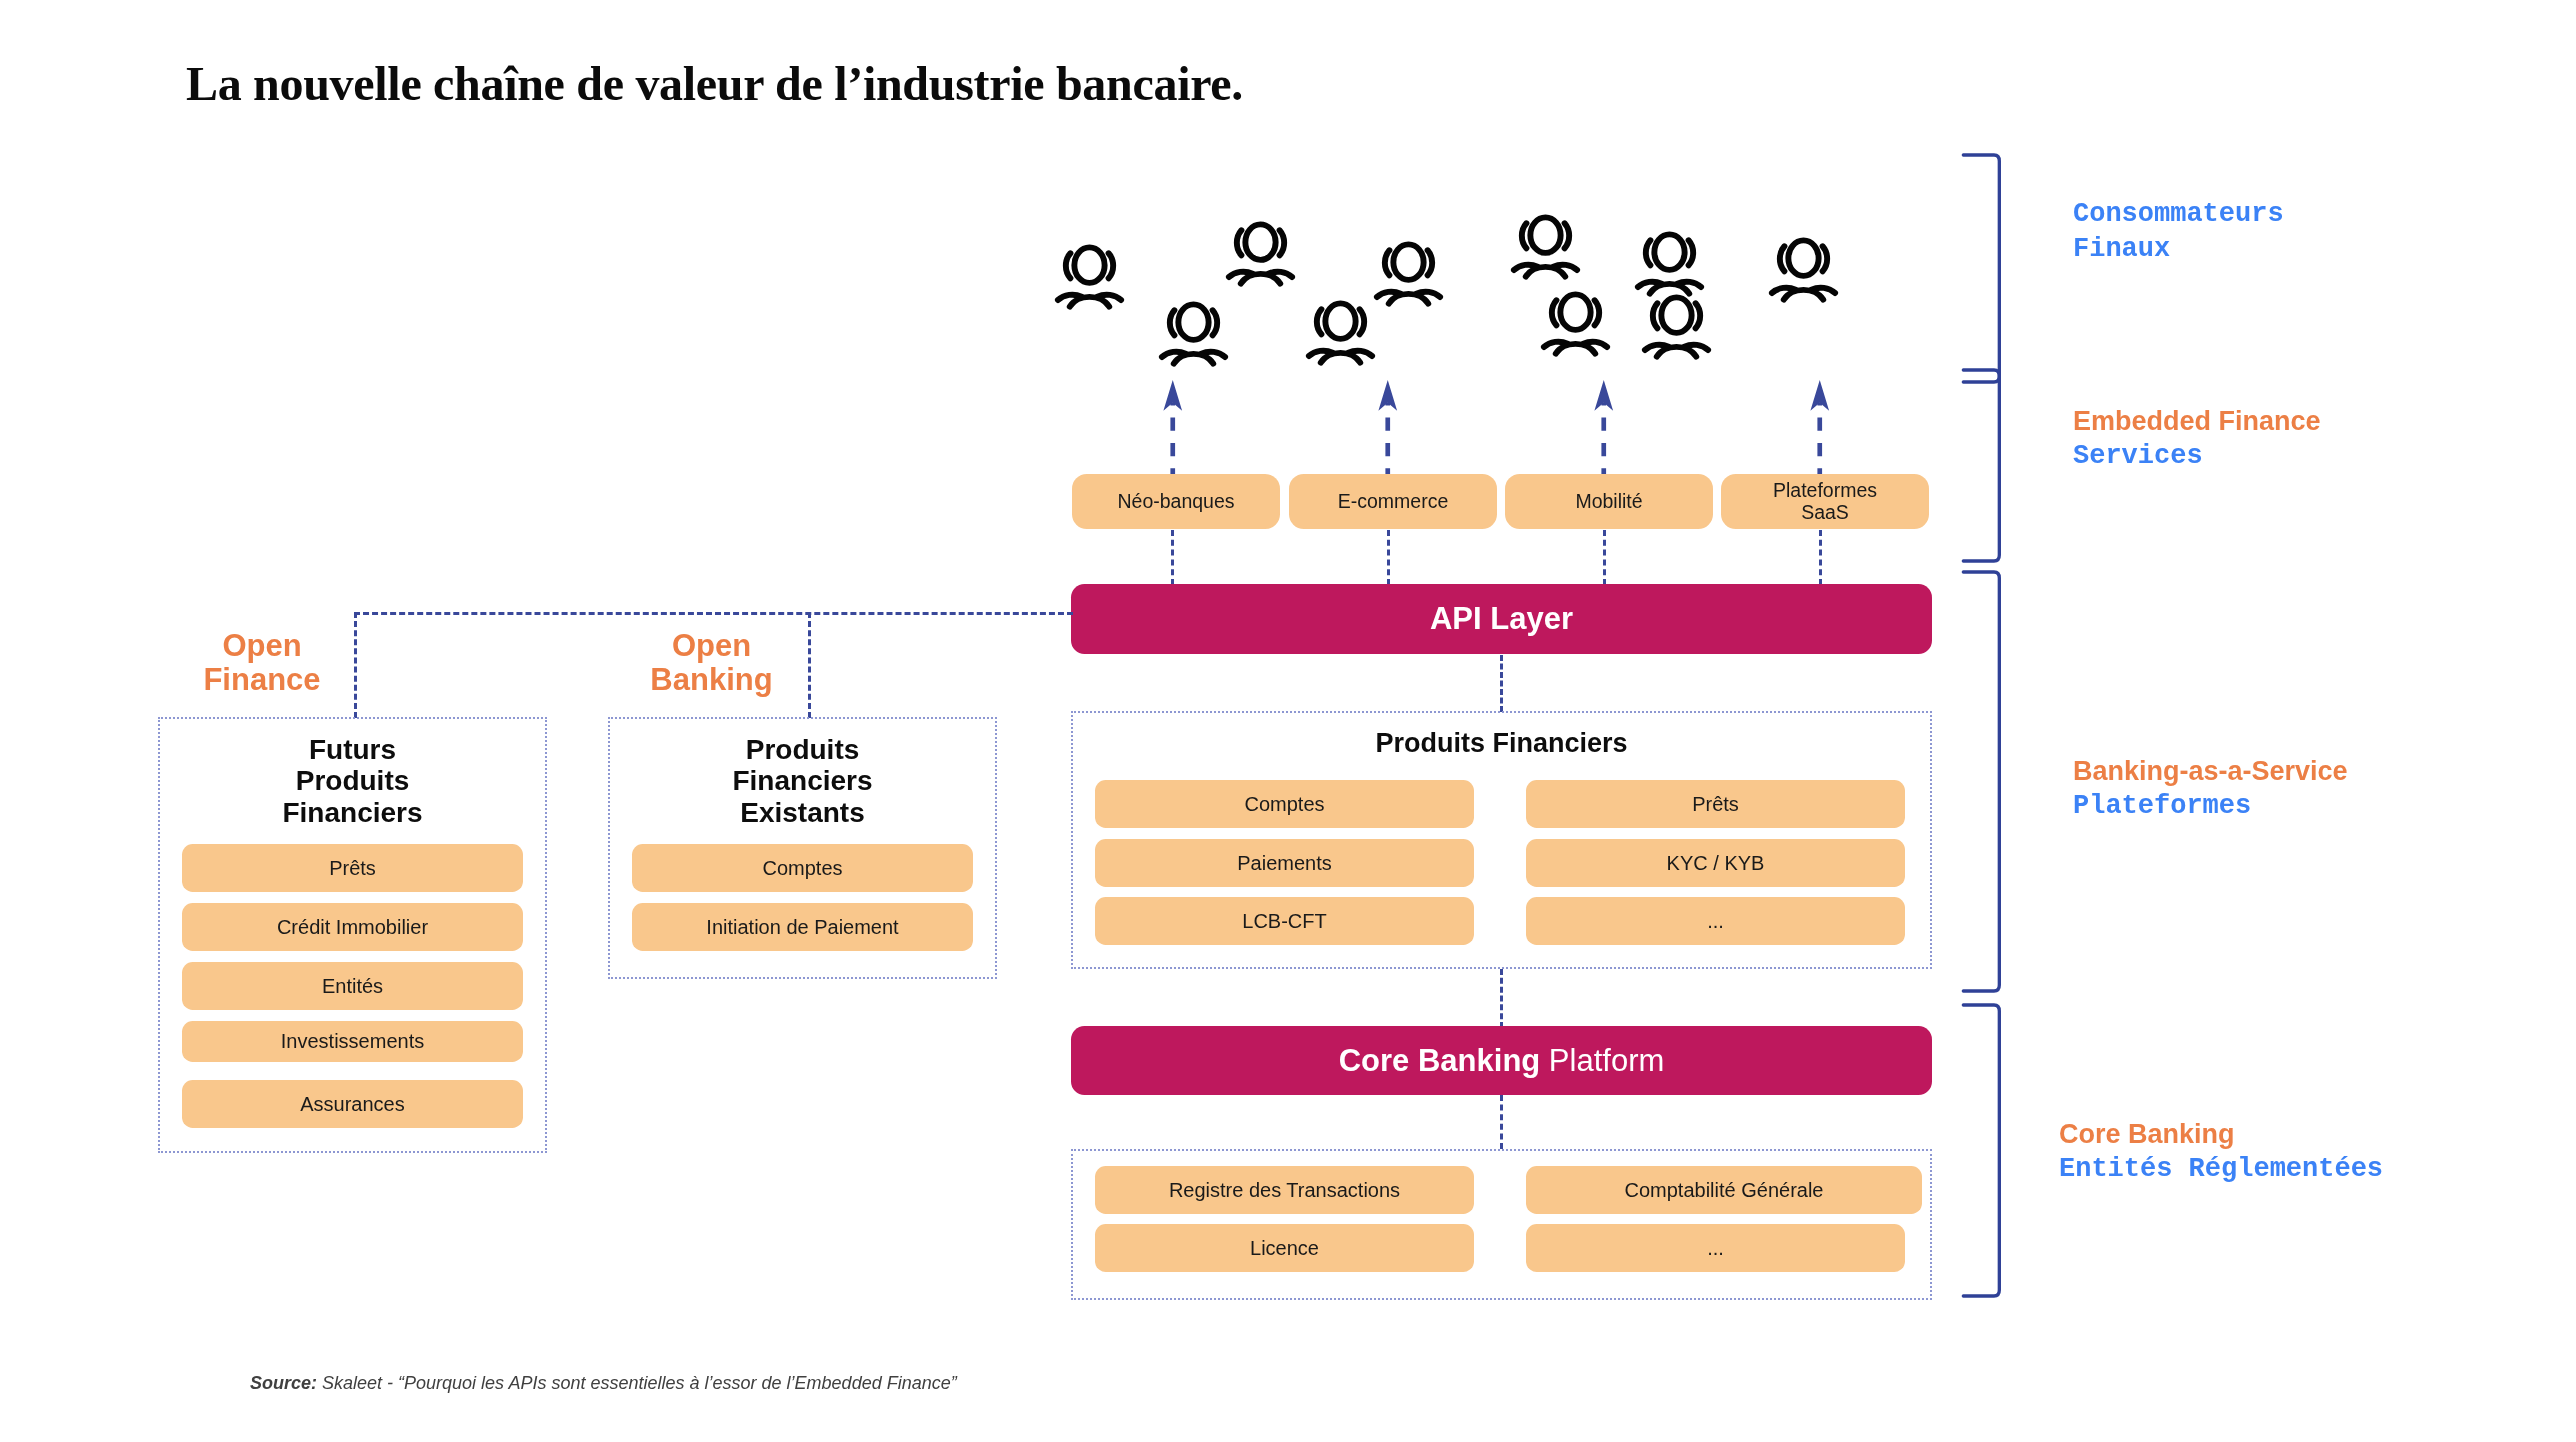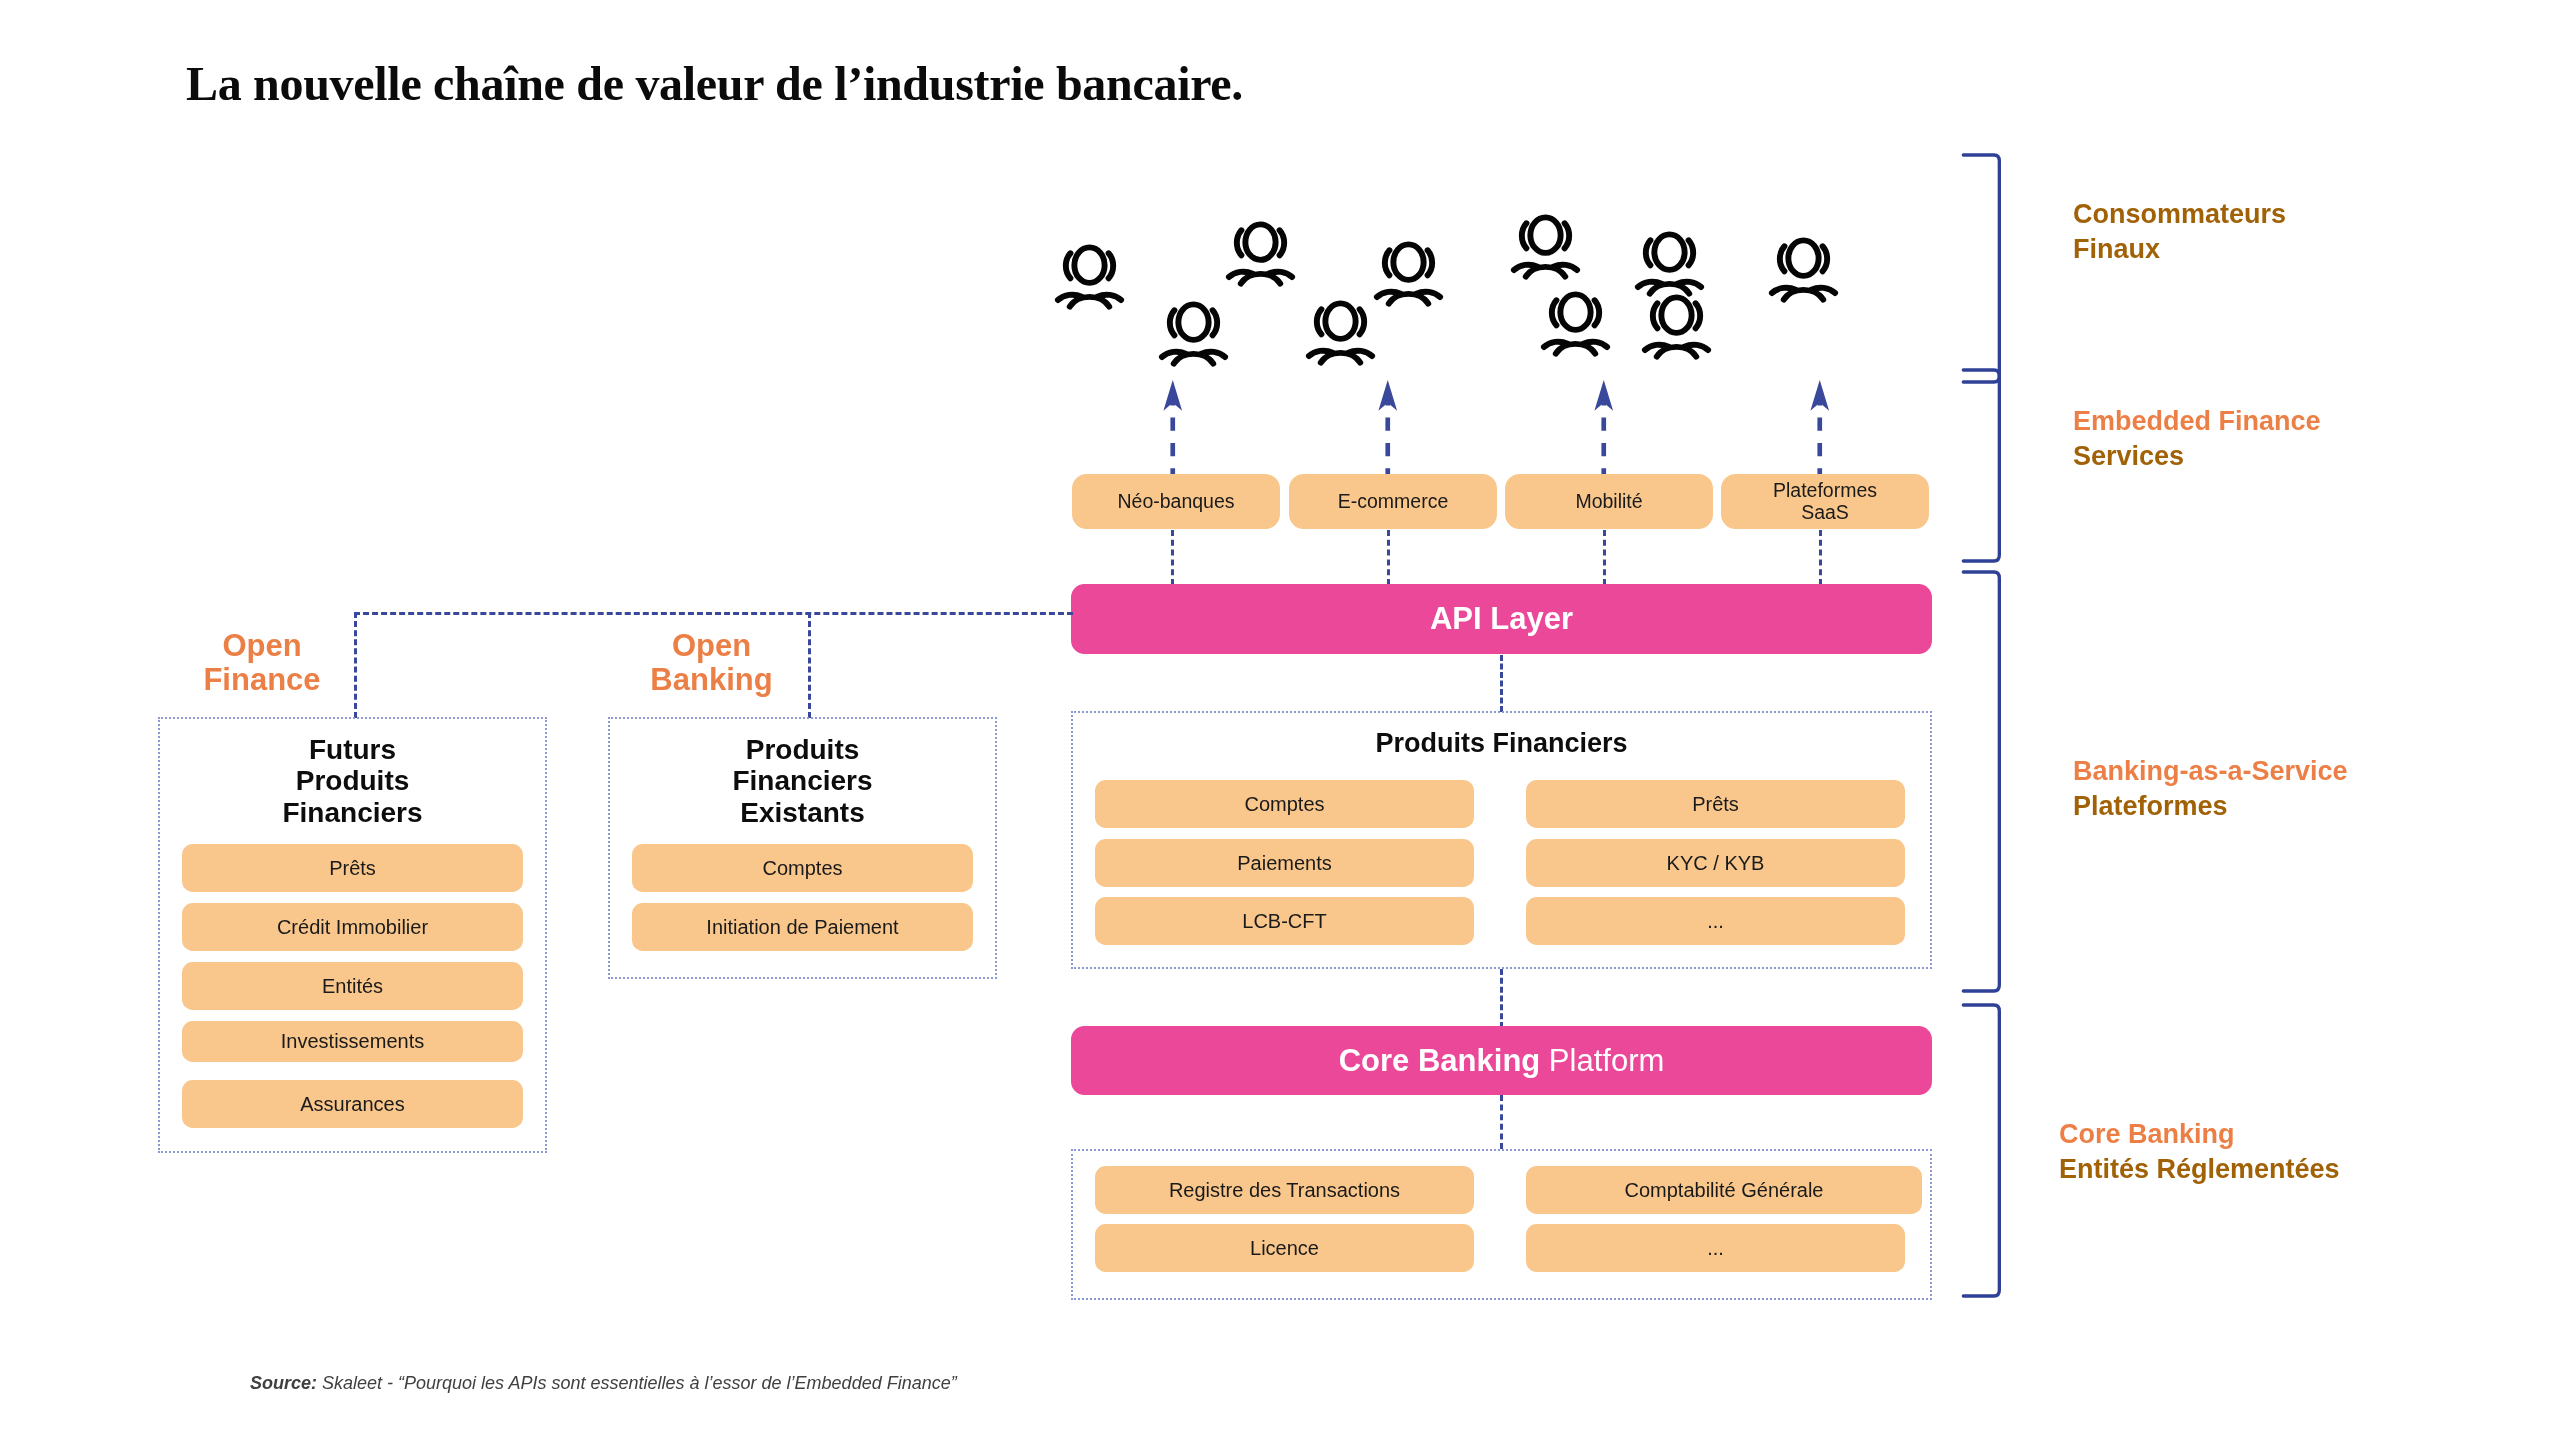--- a/index.html
+++ b/index.html
@@ -69,21 +69,21 @@
     font-size:20px;
     line-height:1.15;
     box-sizing:border-box;
     padding:2.7px 6.7px;
   }
   .pill.ef { border-radius:14.8px; font-size:19.5px; }
 
   
   .navy-bar {
     position:absolute;
-    background:#ec4899;
+    background:#be185d;
     border-radius:13.4px;
     display:flex;
     align-items:center;
     justify-content:center;
     color:#ffffff;
     font-size:31px;
     font-weight:bold;
     box-sizing:border-box;
   }
   .navy-bar .light { font-weight:normal; }
@@ -116,21 +116,21 @@
   
   .stage-label {
     position:absolute;
     font-weight:bold;
     font-size:27px;
     line-height:1.28;
     color:#0d0d0d;
     white-space:nowrap;
   }
   .stage-label .accent { color:#ec7f45; display:block; }
-  .stage-label .dark { color:#a16207; display:block; }
+  .stage-label .dark { color:#3b82f6; display:block;font-family:Liberation Mono, monospace; }
 
   
   .bracket { position:absolute; }
   .bracket svg { width:100%; height:100%; display:block; overflow:visible; }
 </style>
 </head>
 <body>
 
 <div id="title">La nouvelle chaîne de valeur de l’industrie bancaire.</div>
 

